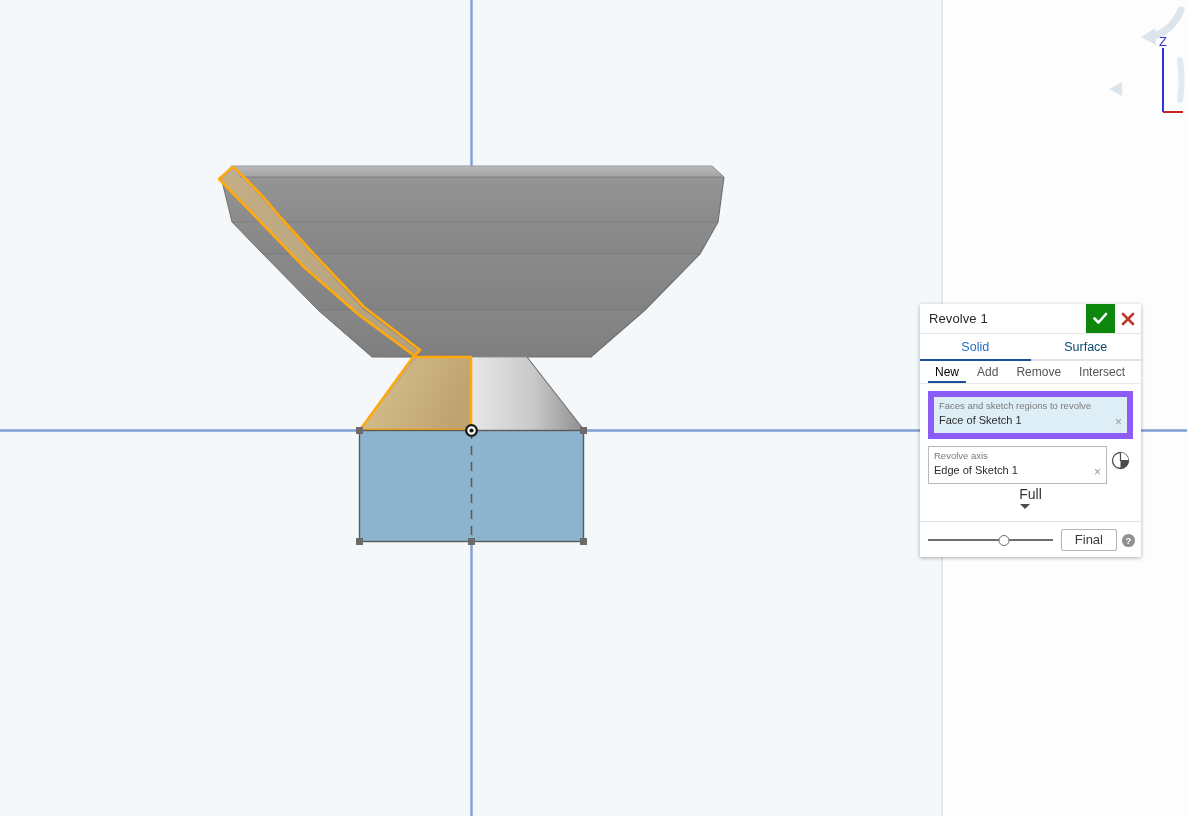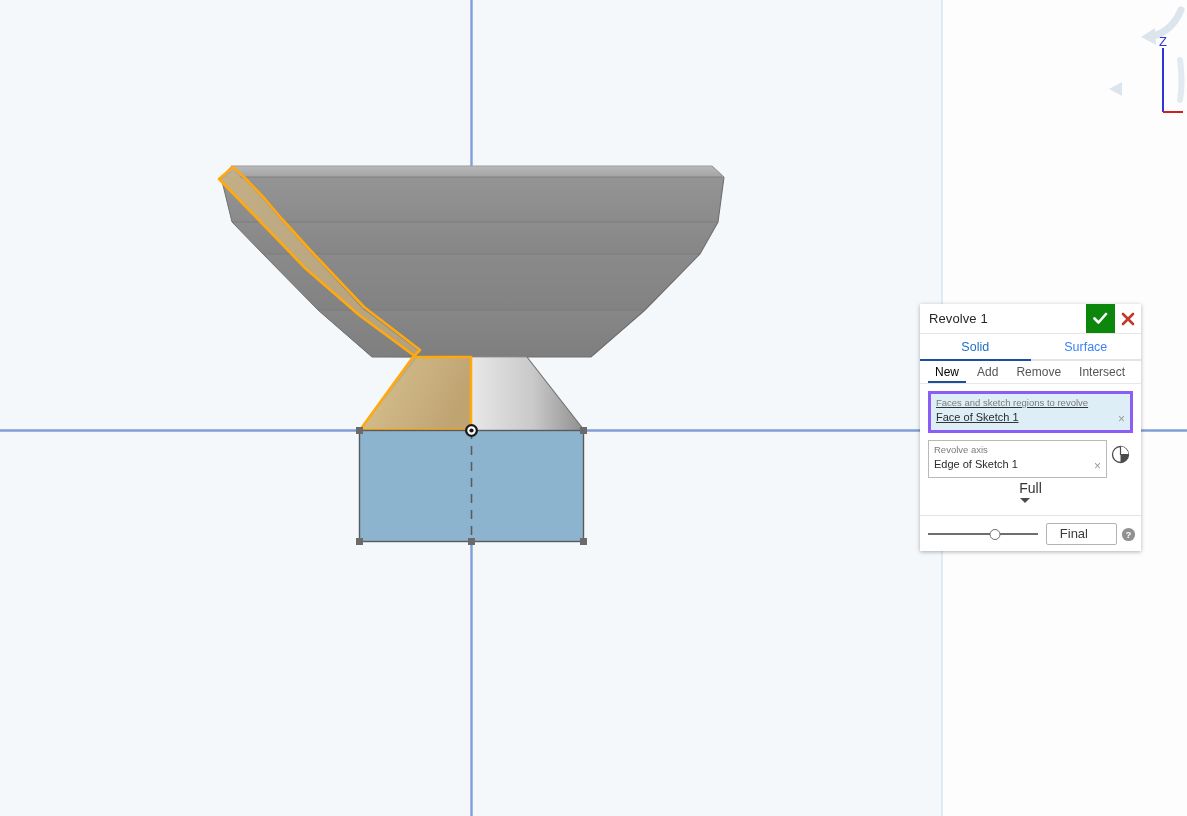--- a/index.html
+++ b/index.html
@@ -91,21 +91,21 @@
     height: 25px;
     border-bottom: 2px solid #e3e3e3;
     position: relative;
   }
   .dlg-tab {
     flex: 1;
     display: flex;
     align-items: center;
     justify-content: center;
     font-size: 12.5px;
-    color: #3b82f6;
+    color: #0c4a6e;
     cursor: pointer;
     position: relative;
   }
   .dlg-tab.active {
     color: #1f6fc4;
     text-align: center;
   }
   .dlg-tab.active::after {
     content: "";
     position: absolute;
@@ -151,23 +151,22 @@
     padding: 7px 8px 6px 8px;
   }
   .field-box {
     border: 1px solid #b9b9b9;
     background: #ffffff;
     padding: 3px 5px 4px 5px;
     position: relative;
     margin-bottom: 7px;
   }
   .field-box.selected {
-    border: 3px solid #8b5cf6;
+    border: 6px solid #8b5cf6;
     background: #ddeef7;
-    text-decoration: underline;
   }
   .field-label {
     font-size: 9.5px;
     color: #7a7a7a;
     line-height: 11px;
     white-space: nowrap;
   }
   .field-value {
     font-size: 11px;
     color: #2b2b2b;
@@ -249,21 +248,21 @@
     background: #ffffff;
     border: 1.5px solid #6e6e6e;
     transform: translateX(-50%);
   }
   .btn-final {
     border: 1px solid #b4b4b4;
     background: #ffffff;
     border-radius: 2px;
     font-size: 13px;
     color: #3a3a3a;
-    padding: 2px 28px 3px 13px;
+    padding: 2px 13px 3px 13px;
     cursor: pointer;
     font-family: "Liberation Sans", sans-serif;
     text-align: center;
   }
   .help-icon {
     width: 22px;
     display: flex;
     align-items: center;
     justify-content: center;
     cursor: pointer;

